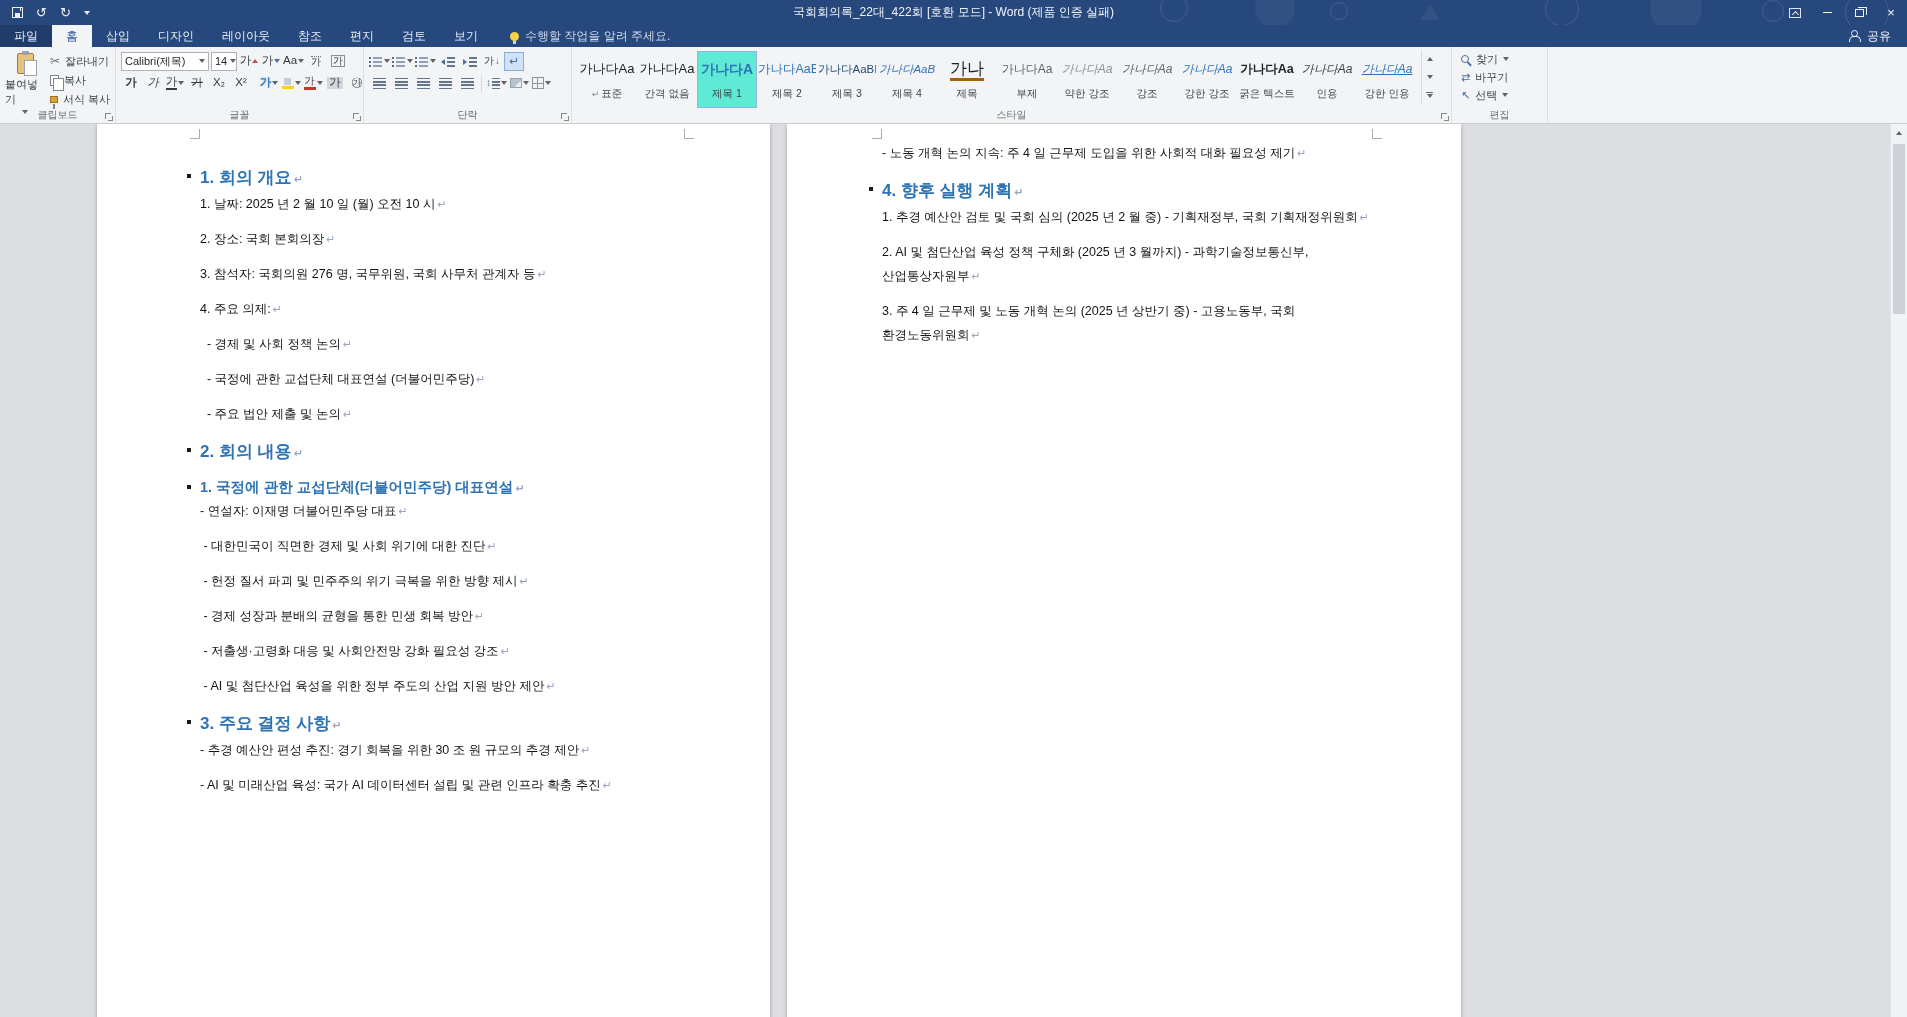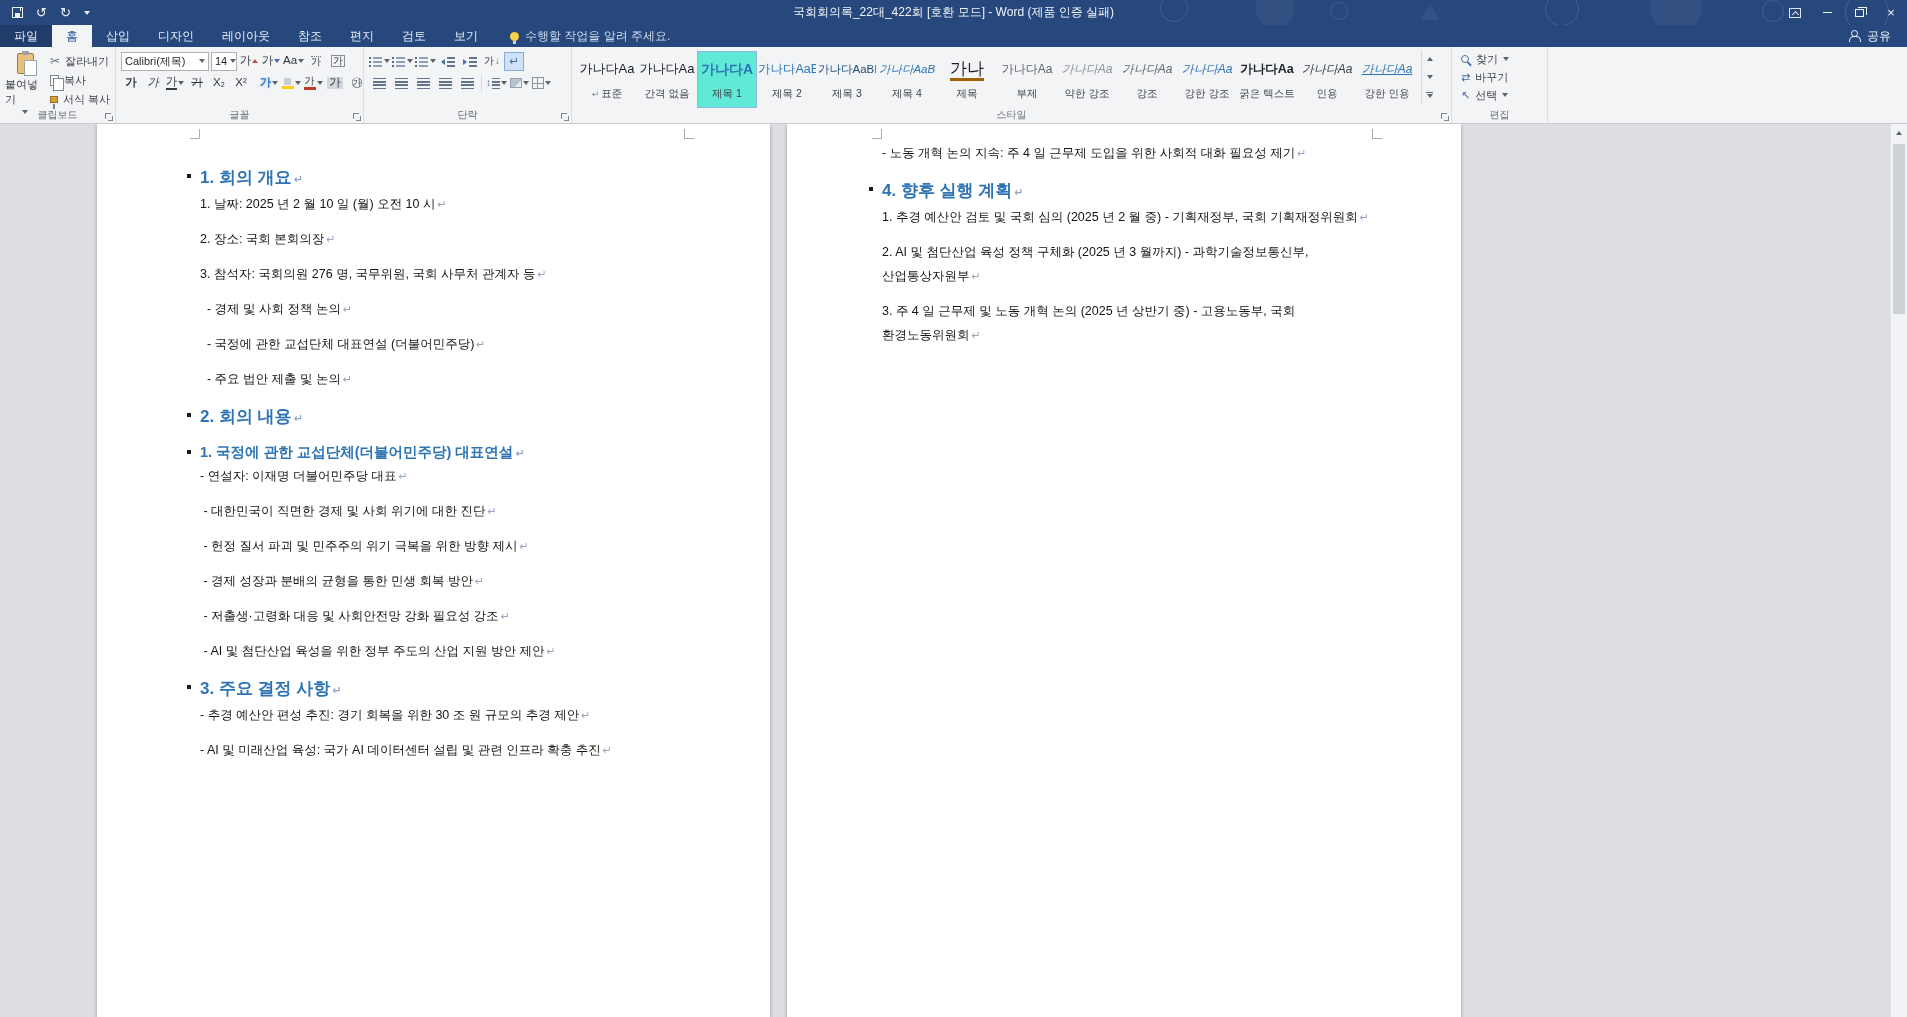--- a/index.html
+++ b/index.html
@@ -476,20 +476,21 @@
   <div class="docarea">
 
     <div class="page pl">
       <span class="crop tl" style="left:93px;top:5px"></span>
       <span class="crop tr" style="left:587px;top:5px"></span>
 
       <div class="blk h1"><span>1. 회의 개요</span><span class="pmark">↵</span></div>
       <div class="blk"><span>1. 날짜: 2025 년 2 월 10 일 (월) 오전 10 시</span><span class="pmark">↵</span></div>
       <div class="blk"><span>2. 장소: 국회 본회의장</span><span class="pmark">↵</span></div>
       <div class="blk"><span>3. 참석자: 국회의원 276 명, 국무위원, 국회 사무처 관계자 등</span><span class="pmark">↵</span></div>
+      <div class="blk"><span>4. 주요 의제:</span><span class="pmark">↵</span></div>
       <div class="blk"><span>  - 경제 및 사회 정책 논의</span><span class="pmark">↵</span></div>
       <div class="blk"><span>  - 국정에 관한 교섭단체 대표연설 (더불어민주당)</span><span class="pmark">↵</span></div>
       <div class="blk"><span>  - 주요 법안 제출 및 논의</span><span class="pmark">↵</span></div>
       <div class="blk h1"><span>2. 회의 내용</span><span class="pmark">↵</span></div>
       <div class="blk h2"><span>1. 국정에 관한 교섭단체(더불어민주당) 대표연설</span><span class="pmark">↵</span></div>
       <div class="blk"><span>- 연설자: 이재명 더불어민주당 대표</span><span class="pmark">↵</span></div>
       <div class="blk"><span> - 대한민국이 직면한 경제 및 사회 위기에 대한 진단</span><span class="pmark">↵</span></div>
       <div class="blk"><span> - 헌정 질서 파괴 및 민주주의 위기 극복을 위한 방향 제시</span><span class="pmark">↵</span></div>
       <div class="blk"><span> - 경제 성장과 분배의 균형을 통한 민생 회복 방안</span><span class="pmark">↵</span></div>
       <div class="blk"><span> - 저출생·고령화 대응 및 사회안전망 강화 필요성 강조</span><span class="pmark">↵</span></div>

